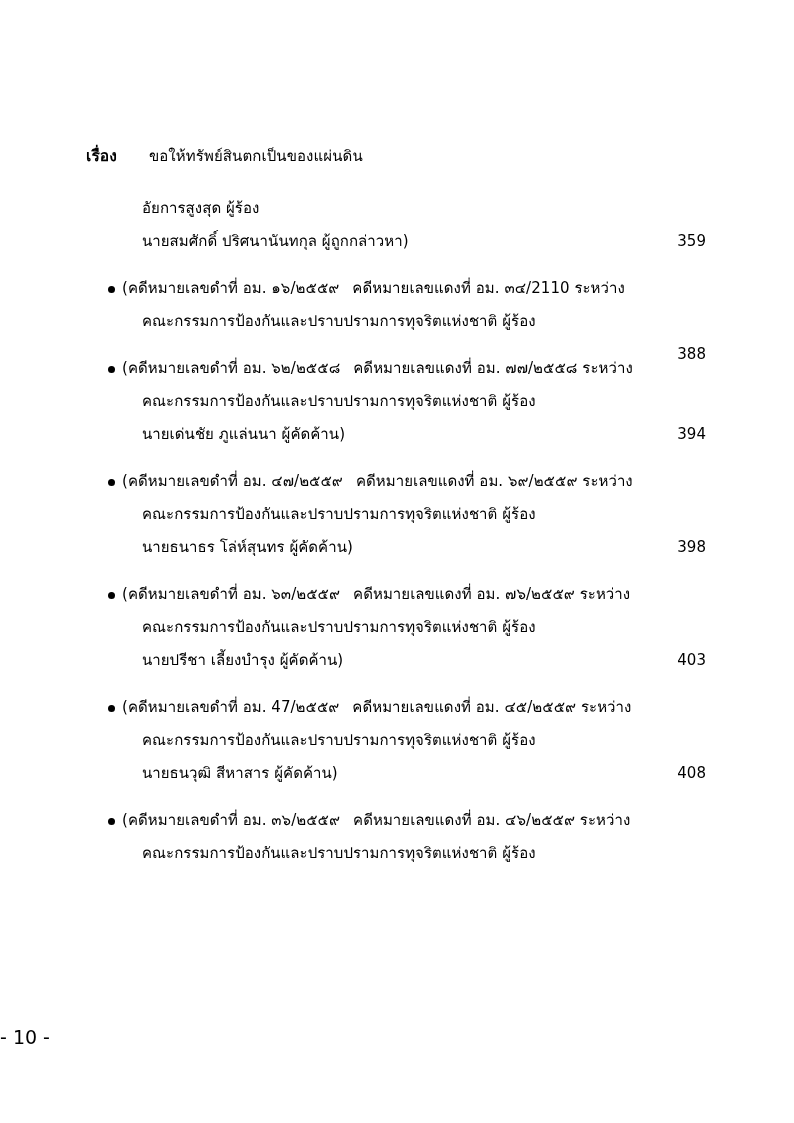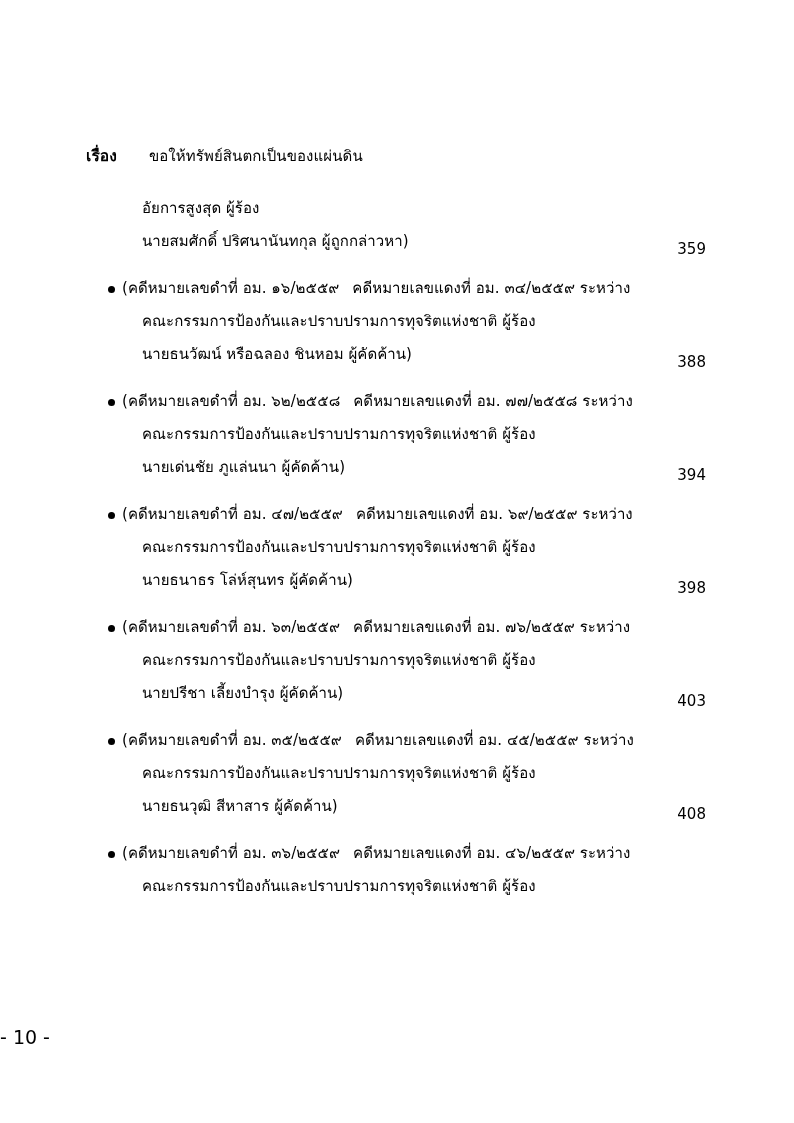--- a/index.html
+++ b/index.html
@@ -83,21 +83,20 @@
   }
   .page-num {
     position: absolute;
     right: 0;
     top: 0;
     font-size: 15px;
     line-height: 33px;
     font-family: "DejaVu Sans", "Liberation Sans", sans-serif;
     text-align: right;
     min-width: 30px;
-    margin-top: 8px;
   }
   .gap-md { display: inline-block; width: 13px; }
 
   
   .footer {
     position: absolute;
     left: 0;
     top: 1026px;
     width: 794px;
     text-align: left;
@@ -114,41 +113,41 @@
     <span class="heading-label">เรื่อง</span>
     <span class="heading-title">ขอให้ทรัพย์สินตกเป็นของแผ่นดิน</span>
   </div>
 
   <div class="entry-list">
       <div class="entry">
         <div class="entry-line indent-line"><span class="line-content">อัยการสูงสุด ผู้ร้อง</span></div>
         <div class="entry-line indent-line"><span class="line-content">นายสมศักดิ์ ปริศนานันทกุล  ผู้ถูกกล่าวหา)</span><span class="page-num">359</span></div>
       </div>
       <div class="entry">
-        <div class="entry-line bullet-line"><span class="bullet"></span><span class="line-content">(คดีหมายเลขดำที่ อม. ๑๖/๒๕๕๙</span><span class="gap-md"></span><span class="line-content">คดีหมายเลขแดงที่ อม. ๓๔/๒๕๕๙ ระหว่าง</span></div>
+        <div class="entry-line bullet-line"><span class="bullet"></span><span class="line-content">(คดีหมายเลขดำที่ อม. ๑๖/๒๕๕๙</span><span class="gap-md"></span><span class="line-content">คดีหมายเลขแดงที่ อม. ๓๔/2110 ระหว่าง</span></div>
         <div class="entry-line indent-line"><span class="line-content">คณะกรรมการป้องกันและปราบปรามการทุจริตแห่งชาติ  ผู้ร้อง</span></div>
-        <div class="entry-line indent-line"><span class="line-content">นายธนวัฒน์ หรือฉลอง ชินหอม ผู้คัดค้าน)</span><span class="page-num">388</span></div>
+        <div class="entry-line indent-line"><span class="page-num">388</span></div>
       </div>
       <div class="entry">
         <div class="entry-line bullet-line"><span class="bullet"></span><span class="line-content">(คดีหมายเลขดำที่ อม. ๖๒/๒๕๕๘</span><span class="gap-md"></span><span class="line-content">คดีหมายเลขแดงที่ อม. ๗๗/๒๕๕๘ ระหว่าง</span></div>
         <div class="entry-line indent-line"><span class="line-content">คณะกรรมการป้องกันและปราบปรามการทุจริตแห่งชาติ  ผู้ร้อง</span></div>
         <div class="entry-line indent-line"><span class="line-content">นายเด่นชัย ภูแล่นนา ผู้คัดค้าน)</span><span class="page-num">394</span></div>
       </div>
       <div class="entry">
         <div class="entry-line bullet-line"><span class="bullet"></span><span class="line-content">(คดีหมายเลขดำที่ อม. ๔๗/๒๕๕๙</span><span class="gap-md"></span><span class="line-content">คดีหมายเลขแดงที่ อม. ๖๙/๒๕๕๙ ระหว่าง</span></div>
         <div class="entry-line indent-line"><span class="line-content">คณะกรรมการป้องกันและปราบปรามการทุจริตแห่งชาติ  ผู้ร้อง</span></div>
         <div class="entry-line indent-line"><span class="line-content">นายธนาธร โล่ห์สุนทร ผู้คัดค้าน)</span><span class="page-num">398</span></div>
       </div>
       <div class="entry">
         <div class="entry-line bullet-line"><span class="bullet"></span><span class="line-content">(คดีหมายเลขดำที่ อม. ๖๓/๒๕๕๙</span><span class="gap-md"></span><span class="line-content">คดีหมายเลขแดงที่ อม. ๗๖/๒๕๕๙ ระหว่าง</span></div>
         <div class="entry-line indent-line"><span class="line-content">คณะกรรมการป้องกันและปราบปรามการทุจริตแห่งชาติ  ผู้ร้อง</span></div>
         <div class="entry-line indent-line"><span class="line-content">นายปรีชา เลี้ยงบำรุง ผู้คัดค้าน)</span><span class="page-num">403</span></div>
       </div>
       <div class="entry">
-        <div class="entry-line bullet-line"><span class="bullet"></span><span class="line-content">(คดีหมายเลขดำที่ อม. ๓๕/๒๕๕๙</span><span class="gap-md"></span><span class="line-content">คดีหมายเลขแดงที่ อม. ๔๕/๒๕๕๙ ระหว่าง</span></div>
+        <div class="entry-line bullet-line"><span class="bullet"></span><span class="line-content">(คดีหมายเลขดำที่ อม. 47/๒๕๕๙</span><span class="gap-md"></span><span class="line-content">คดีหมายเลขแดงที่ อม. ๔๕/๒๕๕๙ ระหว่าง</span></div>
         <div class="entry-line indent-line"><span class="line-content">คณะกรรมการป้องกันและปราบปรามการทุจริตแห่งชาติ  ผู้ร้อง</span></div>
         <div class="entry-line indent-line"><span class="line-content">นายธนวุฒิ สีหาสาร ผู้คัดค้าน)</span><span class="page-num">408</span></div>
       </div>
       <div class="entry">
         <div class="entry-line bullet-line"><span class="bullet"></span><span class="line-content">(คดีหมายเลขดำที่ อม. ๓๖/๒๕๕๙</span><span class="gap-md"></span><span class="line-content">คดีหมายเลขแดงที่ อม. ๔๖/๒๕๕๙ ระหว่าง</span></div>
         <div class="entry-line indent-line"><span class="line-content">คณะกรรมการป้องกันและปราบปรามการทุจริตแห่งชาติ  ผู้ร้อง</span></div>
       </div>
     </div>
 
   <div class="footer">

